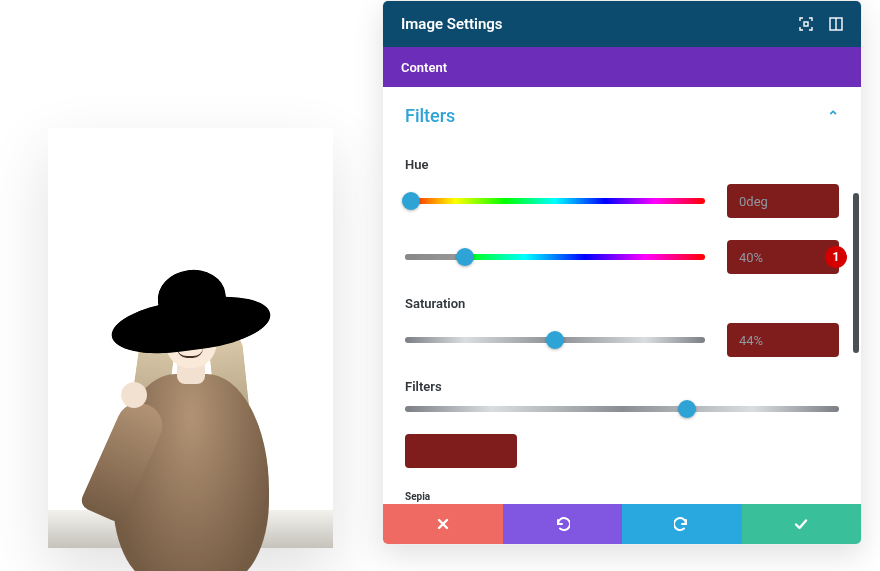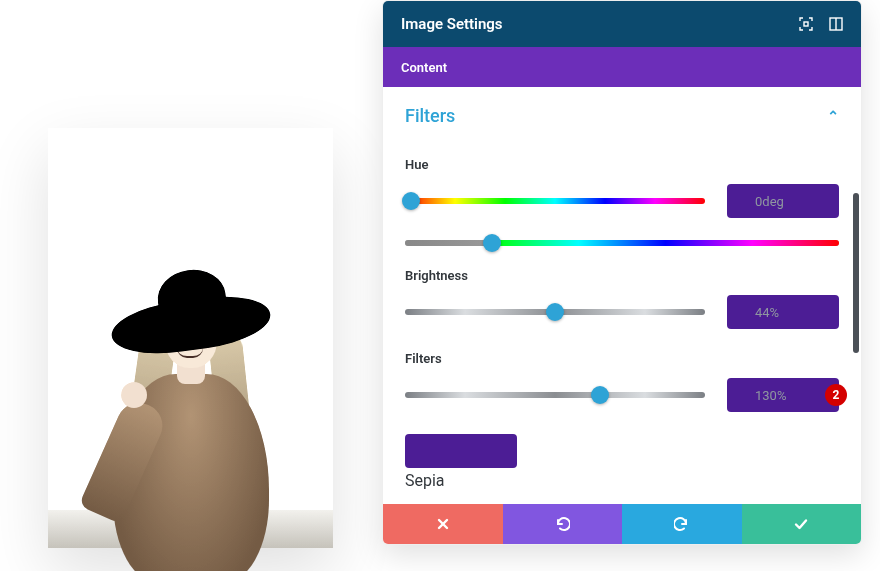--- a/index.html
+++ b/index.html
@@ -35,28 +35,28 @@
   .chev{color:#2ea3d6;font-size:14px;font-weight:700}
   .row{margin-bottom:22px}
   .row-label{font-size:13px;font-weight:600;color:#32373c;margin-bottom:12px}
   .row-ctrl{display:flex;align-items:center;gap:22px}
   .slider{flex:1;position:relative;height:6px;border-radius:4px;background:#b9c0c6}
   .slider.metal{background:linear-gradient(90deg,#7b7f84,#dadde0 20%,#8a8d91 50%,#dadde0 80%,#7b7f84)}
   .slider.hue{background:linear-gradient(90deg,#ff0000,#ffff00,#00ff00,#00ffff,#0000ff,#ff00ff,#ff0000)}
   .slider.sat-left{position:absolute;left:0;top:0;bottom:0;border-radius:4px;background:linear-gradient(90deg,#888,#999)}
   .slider .sat-right{position:absolute;right:0;top:0;bottom:0;border-radius:4px;background:linear-gradient(90deg,#00ff00,#00ffff,#0000ff,#ff00ff,#ff0000)}
   .thumb{position:absolute;top:50%;width:18px;height:18px;border-radius:50%;background:#2ea3d6;transform:translate(-50%,-50%);box-shadow:0 1px 3px rgba(0,0,0,.3)}
-  .valbox{width:112px;height:34px;background:#4c1d95;border-radius:4px;display:flex;align-items:center;padding:0 28px;color:#8f97a0;font-size:13px;position:relative}
+  .valbox{width:112px;height:34px;background:#7f1d1d;border-radius:4px;display:flex;align-items:center;padding:0 12px;color:#8f97a0;font-size:13px;position:relative}
   .badge{position:absolute;right:-8px;top:50%;transform:translate(0,-50%);width:22px;height:22px;border-radius:50%;background:#d40000;color:#fff;font-size:12px;font-weight:700;display:flex;align-items:center;justify-content:center}
   .footer{height:40px;display:flex}
   .fbtn{flex:1;display:flex;align-items:center;justify-content:center;color:#fff;cursor:pointer}
   .f-red{background:#ef6a62}.f-purple{background:#8156e0}.f-blue{background:#29a8df}.f-green{background:#39bf9a}
   .scrolltrack{position:absolute;right:2px;top:116px;width:6px;height:280px;background:transparent}
   .scrollthumb{position:absolute;right:2px;top:192px;width:6px;height:160px;background:#4b5057;border-radius:3px}
-  .cut{color:#32373c;font-size:16px;font-weight:400;position:absolute;left:22px;bottom:14px}
+  .cut{color:#32373c;font-size:10px;font-weight:700;position:absolute;left:22px;bottom:2px}
   svg{display:block}
 </style>
 </head>
 <body>
 <div class="stage">
 
   <div class="preview-wrap">
     <div class="preview-sky"></div>
     <div class="ground"></div>
     <div class="person">
@@ -116,45 +116,45 @@
         </div>
       </div>
 
       <div class="row">
         <div class="row-ctrl">
           <div class="slider" style="background:#bbb">
             <div class="slider sat-left" style="width:20%"></div>
             <div class="sat-right" style="left:20%"></div>
             <div class="thumb" style="left:20%"></div>
           </div>
-        </div>
-      </div>
-
-      <div class="row">
-        <div class="row-label">Brightness</div>
+          <div class="valbox">
+            <span>40%</span>
+            <span class="badge">1</span>
+          </div>
+        </div>
+      </div>
+
+      <div class="row">
+        <div class="row-label">Saturation</div>
         <div class="row-ctrl">
           <div class="slider metal">
             <div class="thumb" style="left:50%"></div>
           </div>
           <div class="valbox">
               <span>44%</span>
             </div>
         </div>
       </div>
 
       <div class="row">
         <div class="row-label">Filters</div>
         <div class="row-ctrl">
           <div class="slider metal">
             <div class="thumb" style="left:65%"></div>
           </div>
-          <div class="valbox">
-            <span>130%</span>
-            <span class="badge">2</span>
-          </div>
         </div>
       </div>
 
       <div class="row" style="margin-bottom:10px">
         <div class="row-ctrl">
 
           <div class="valbox"></div>
         </div>
       </div>
 

